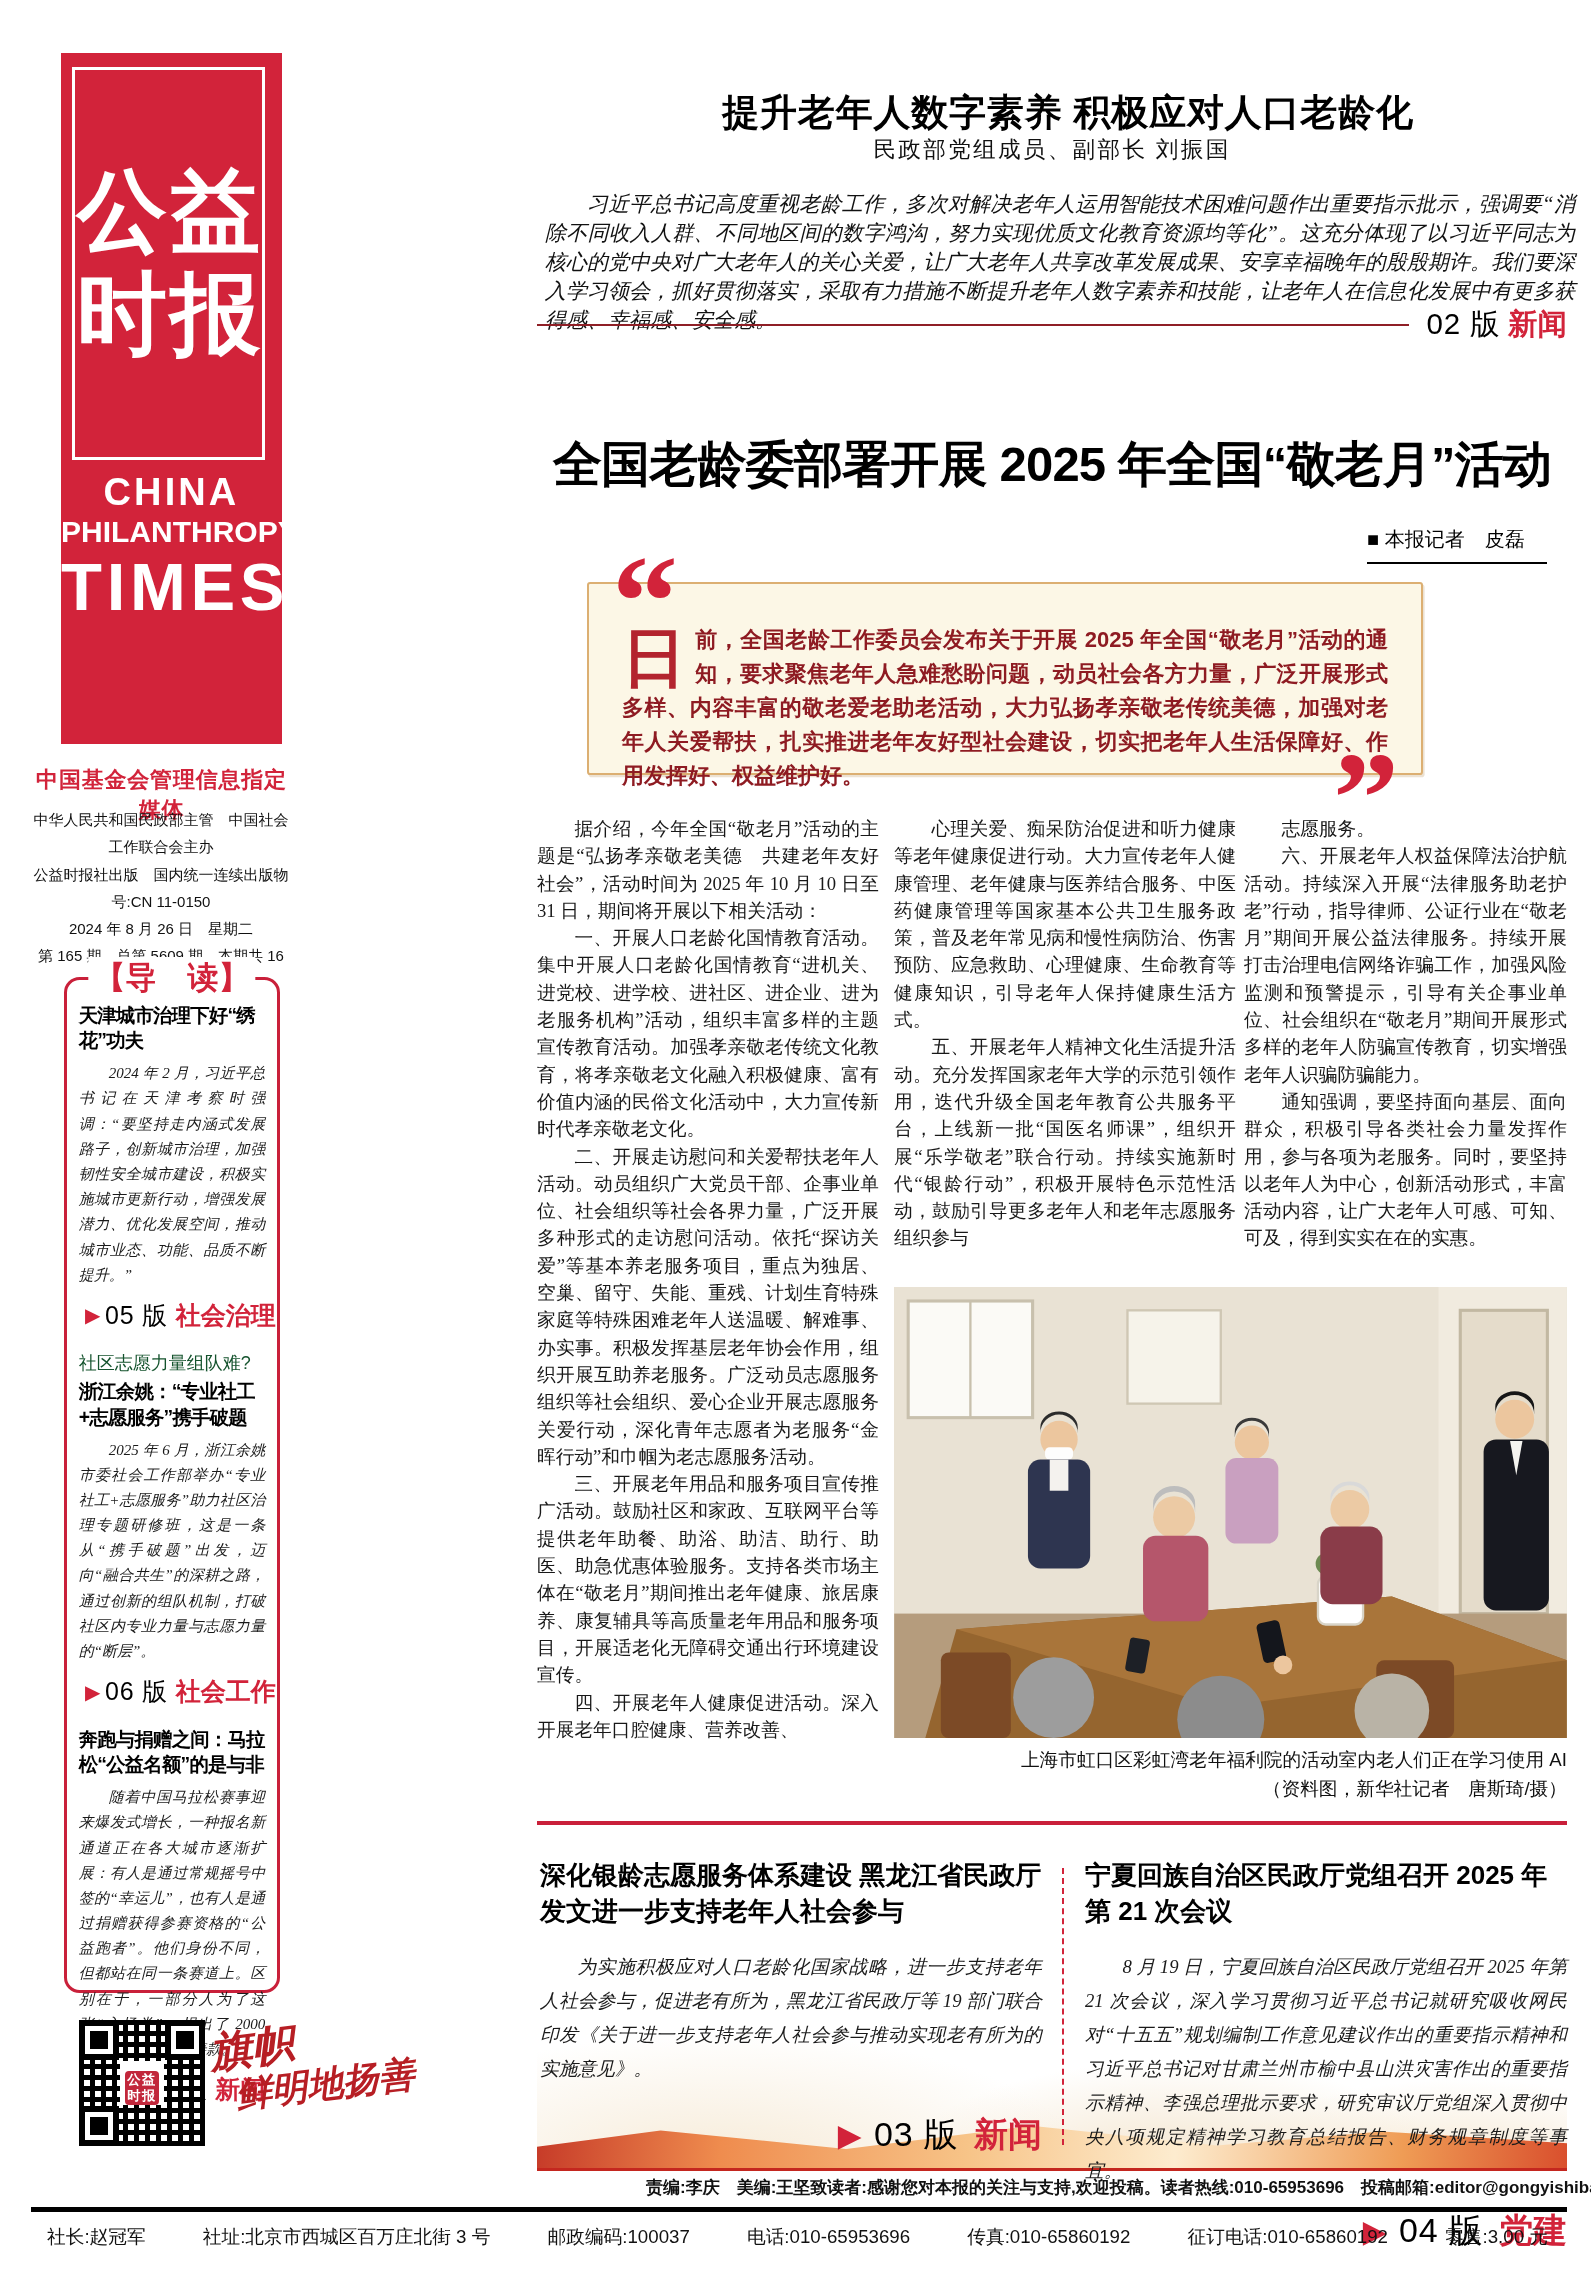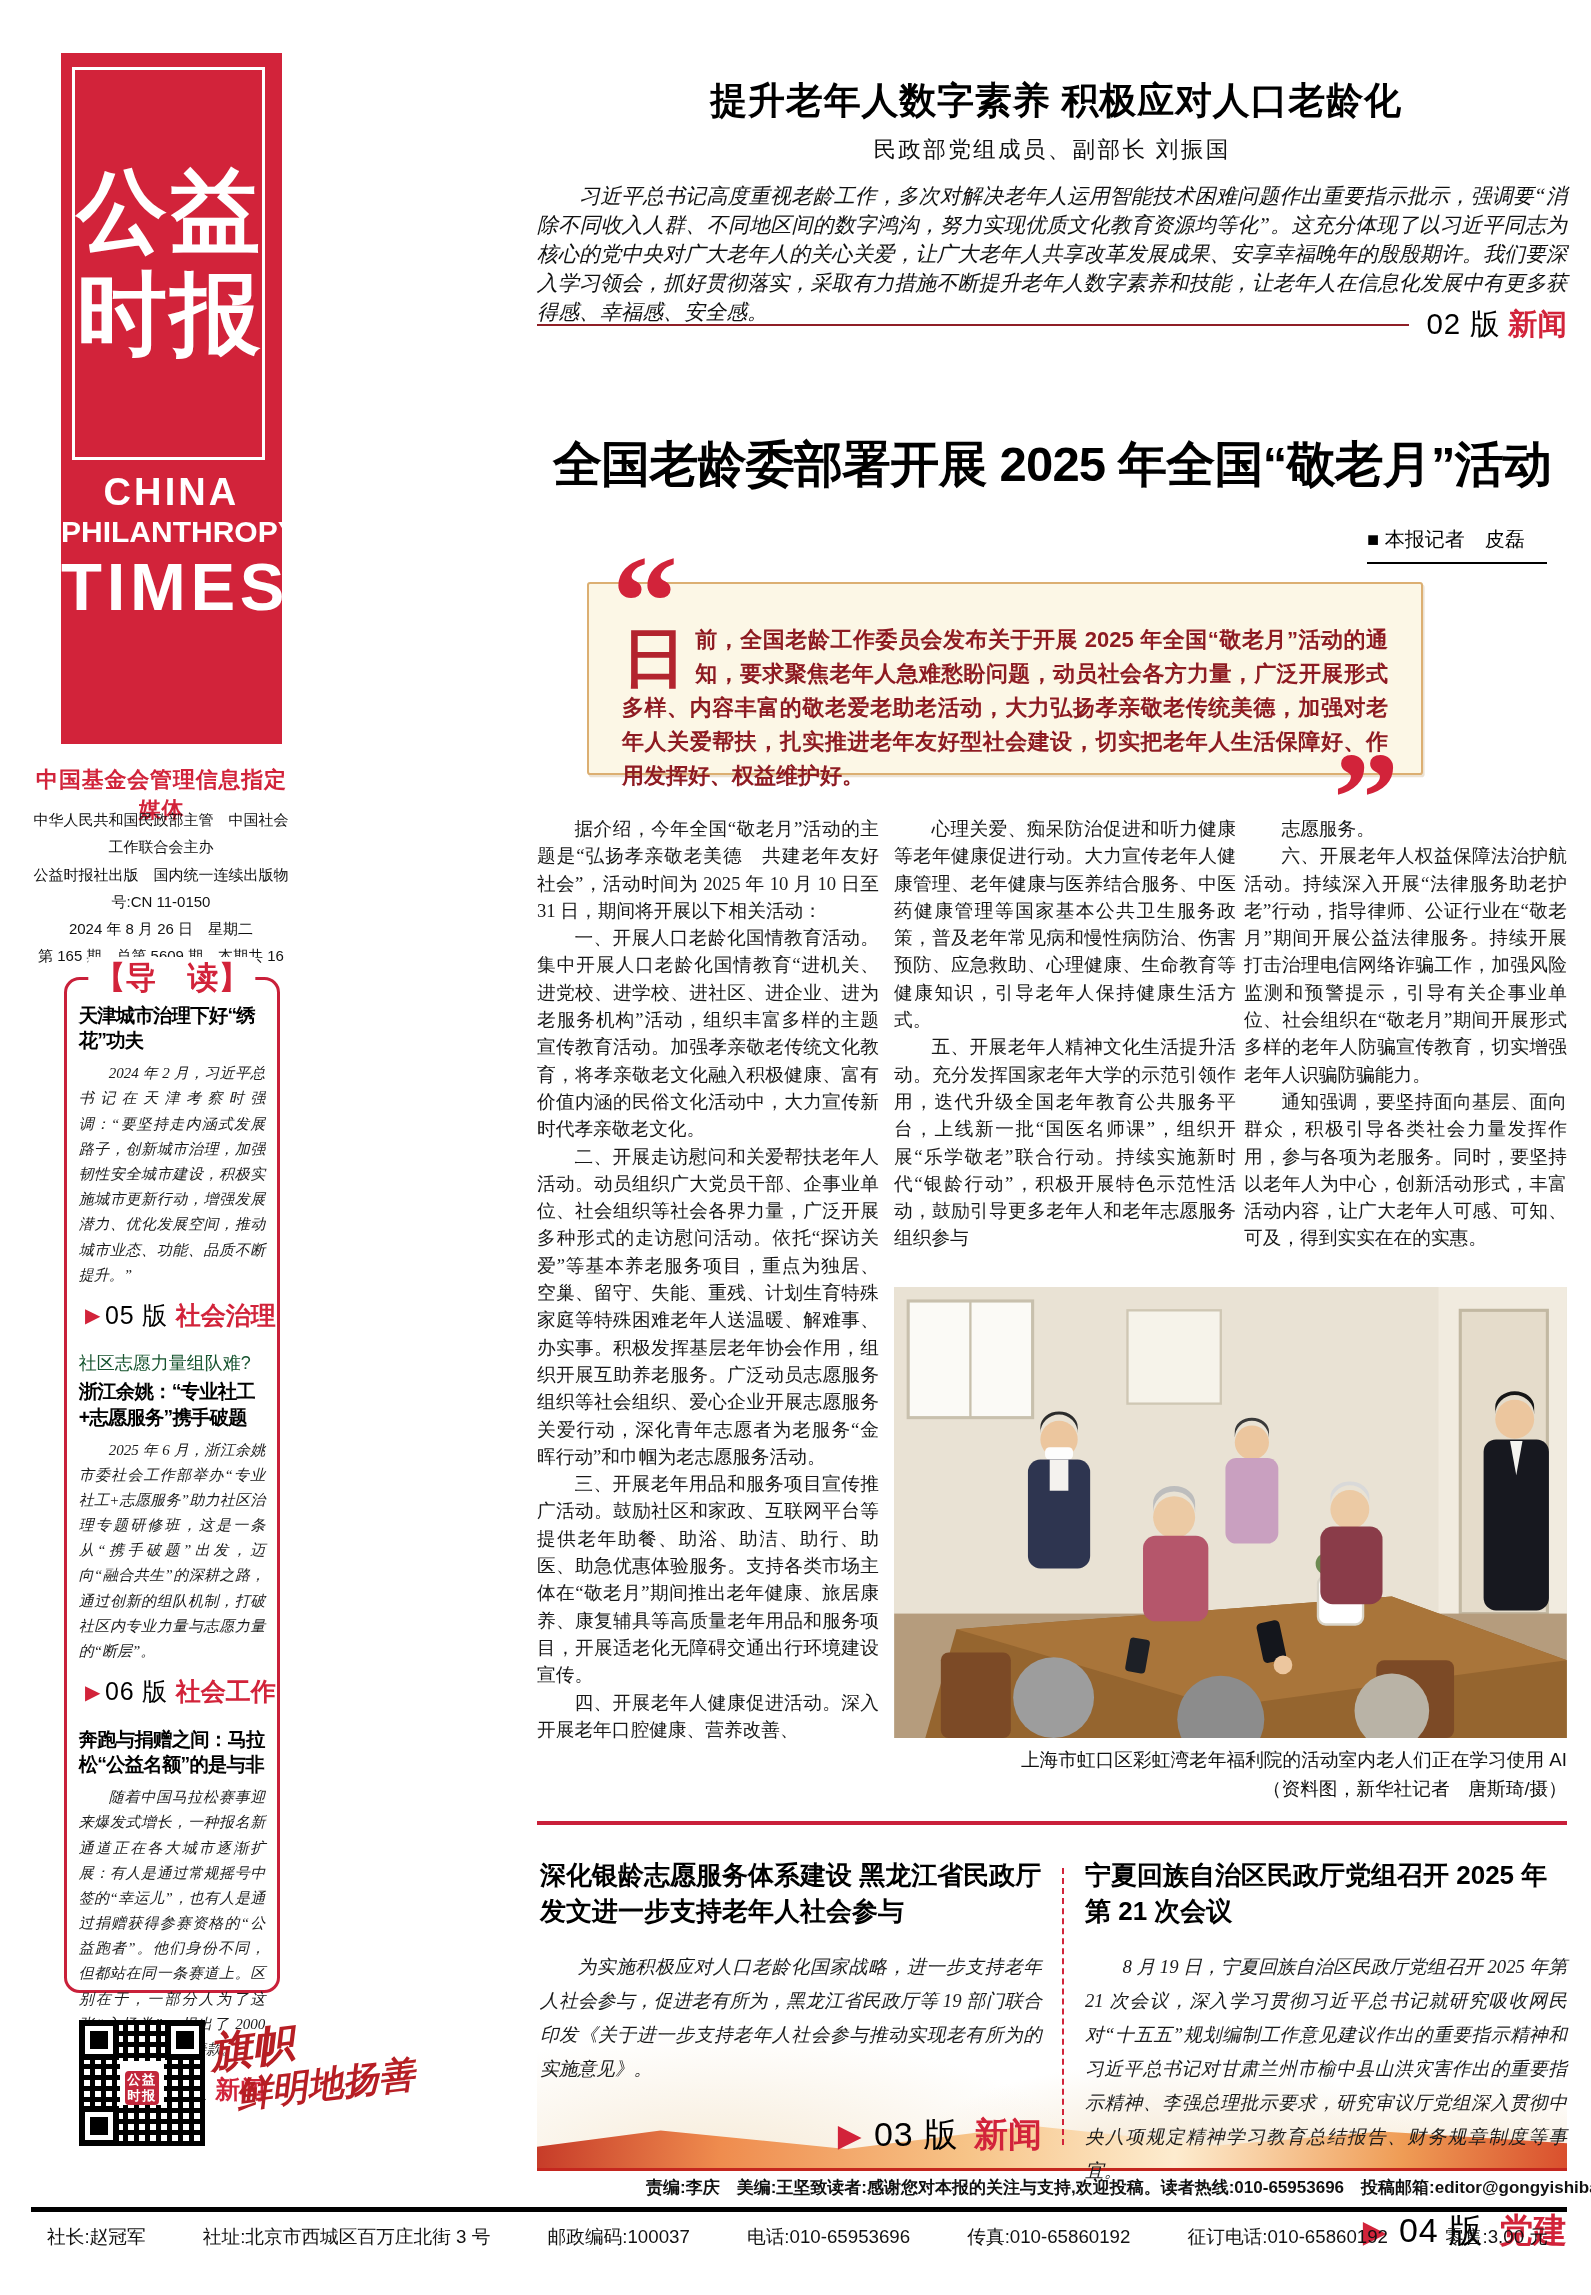--- a/index.html
+++ b/index.html
@@ -52,25 +52,25 @@
   .qr .logo-in{width:34px;height:34px;background:#c2273b;border-radius:3.9px;color:#fff;
                font-family:"Liberation Serif","DejaVu Serif",serif;font-weight:bold;font-size:13.2px;
                line-height:1.2;display:flex;align-items:center;justify-content:center;text-align:center;
                letter-spacing:1.6px;word-break:break-all;padding:1.6px;box-sizing:border-box;}
   .slogan{position:absolute;left:212px;top:2019px;color:#b71e24;transform:rotate(-7deg);
           font-family:"Liberation Serif","DejaVu Serif",serif;font-style:italic;font-weight:bold;line-height:1.05;}
   .slogan .sl1{font-size:42px;}
   .slogan .sl2{font-size:36px;margin-left:20px;margin-top:4.7px;white-space:nowrap;}
 
   
-  .top-title{position:absolute;left:537px;top:72px;width:1030px;margin:4px;text-align:center;
+  .top-title{position:absolute;left:537px;top:72px;width:1030px;margin:16px;text-align:center;
              font-size:37px;font-weight:bold;letter-spacing:0.8px;color:#000;}
   .top-author{position:absolute;left:537px;top:134px;width:1030px;text-align:center;
               font-size:22.6px;letter-spacing:2.3px;color:#111;}
-  .top-body{position:absolute;left:537px;top:182px;width:1030px;margin:0;font-size:21px;line-height:1.38;
+  .top-body{position:absolute;left:537px;top:182px;width:1030px;margin:8px;font-size:21px;line-height:1.38;
             text-align:justify;text-indent:2em;color:#111;}
   .ref-rule{position:absolute;left:537px;top:305px;width:1030px;display:flex;align-items:center;}
   .ref-rule .rline{flex:1;height:2.3px;background:#8f1f26;margin-right:17px;}
   .ref-rule .pg{font-size:29.5px;}
   .ref-rule .sec{font-size:29.5px;}
 
   
   .kicker2{position:absolute;left:537px;top:387px;width:1030px;text-align:center;
            font-size:32px;color:#000;letter-spacing:1.6px;}
   .headline2{position:absolute;left:537px;top:432px;width:1030px;margin:0;text-align:center;

